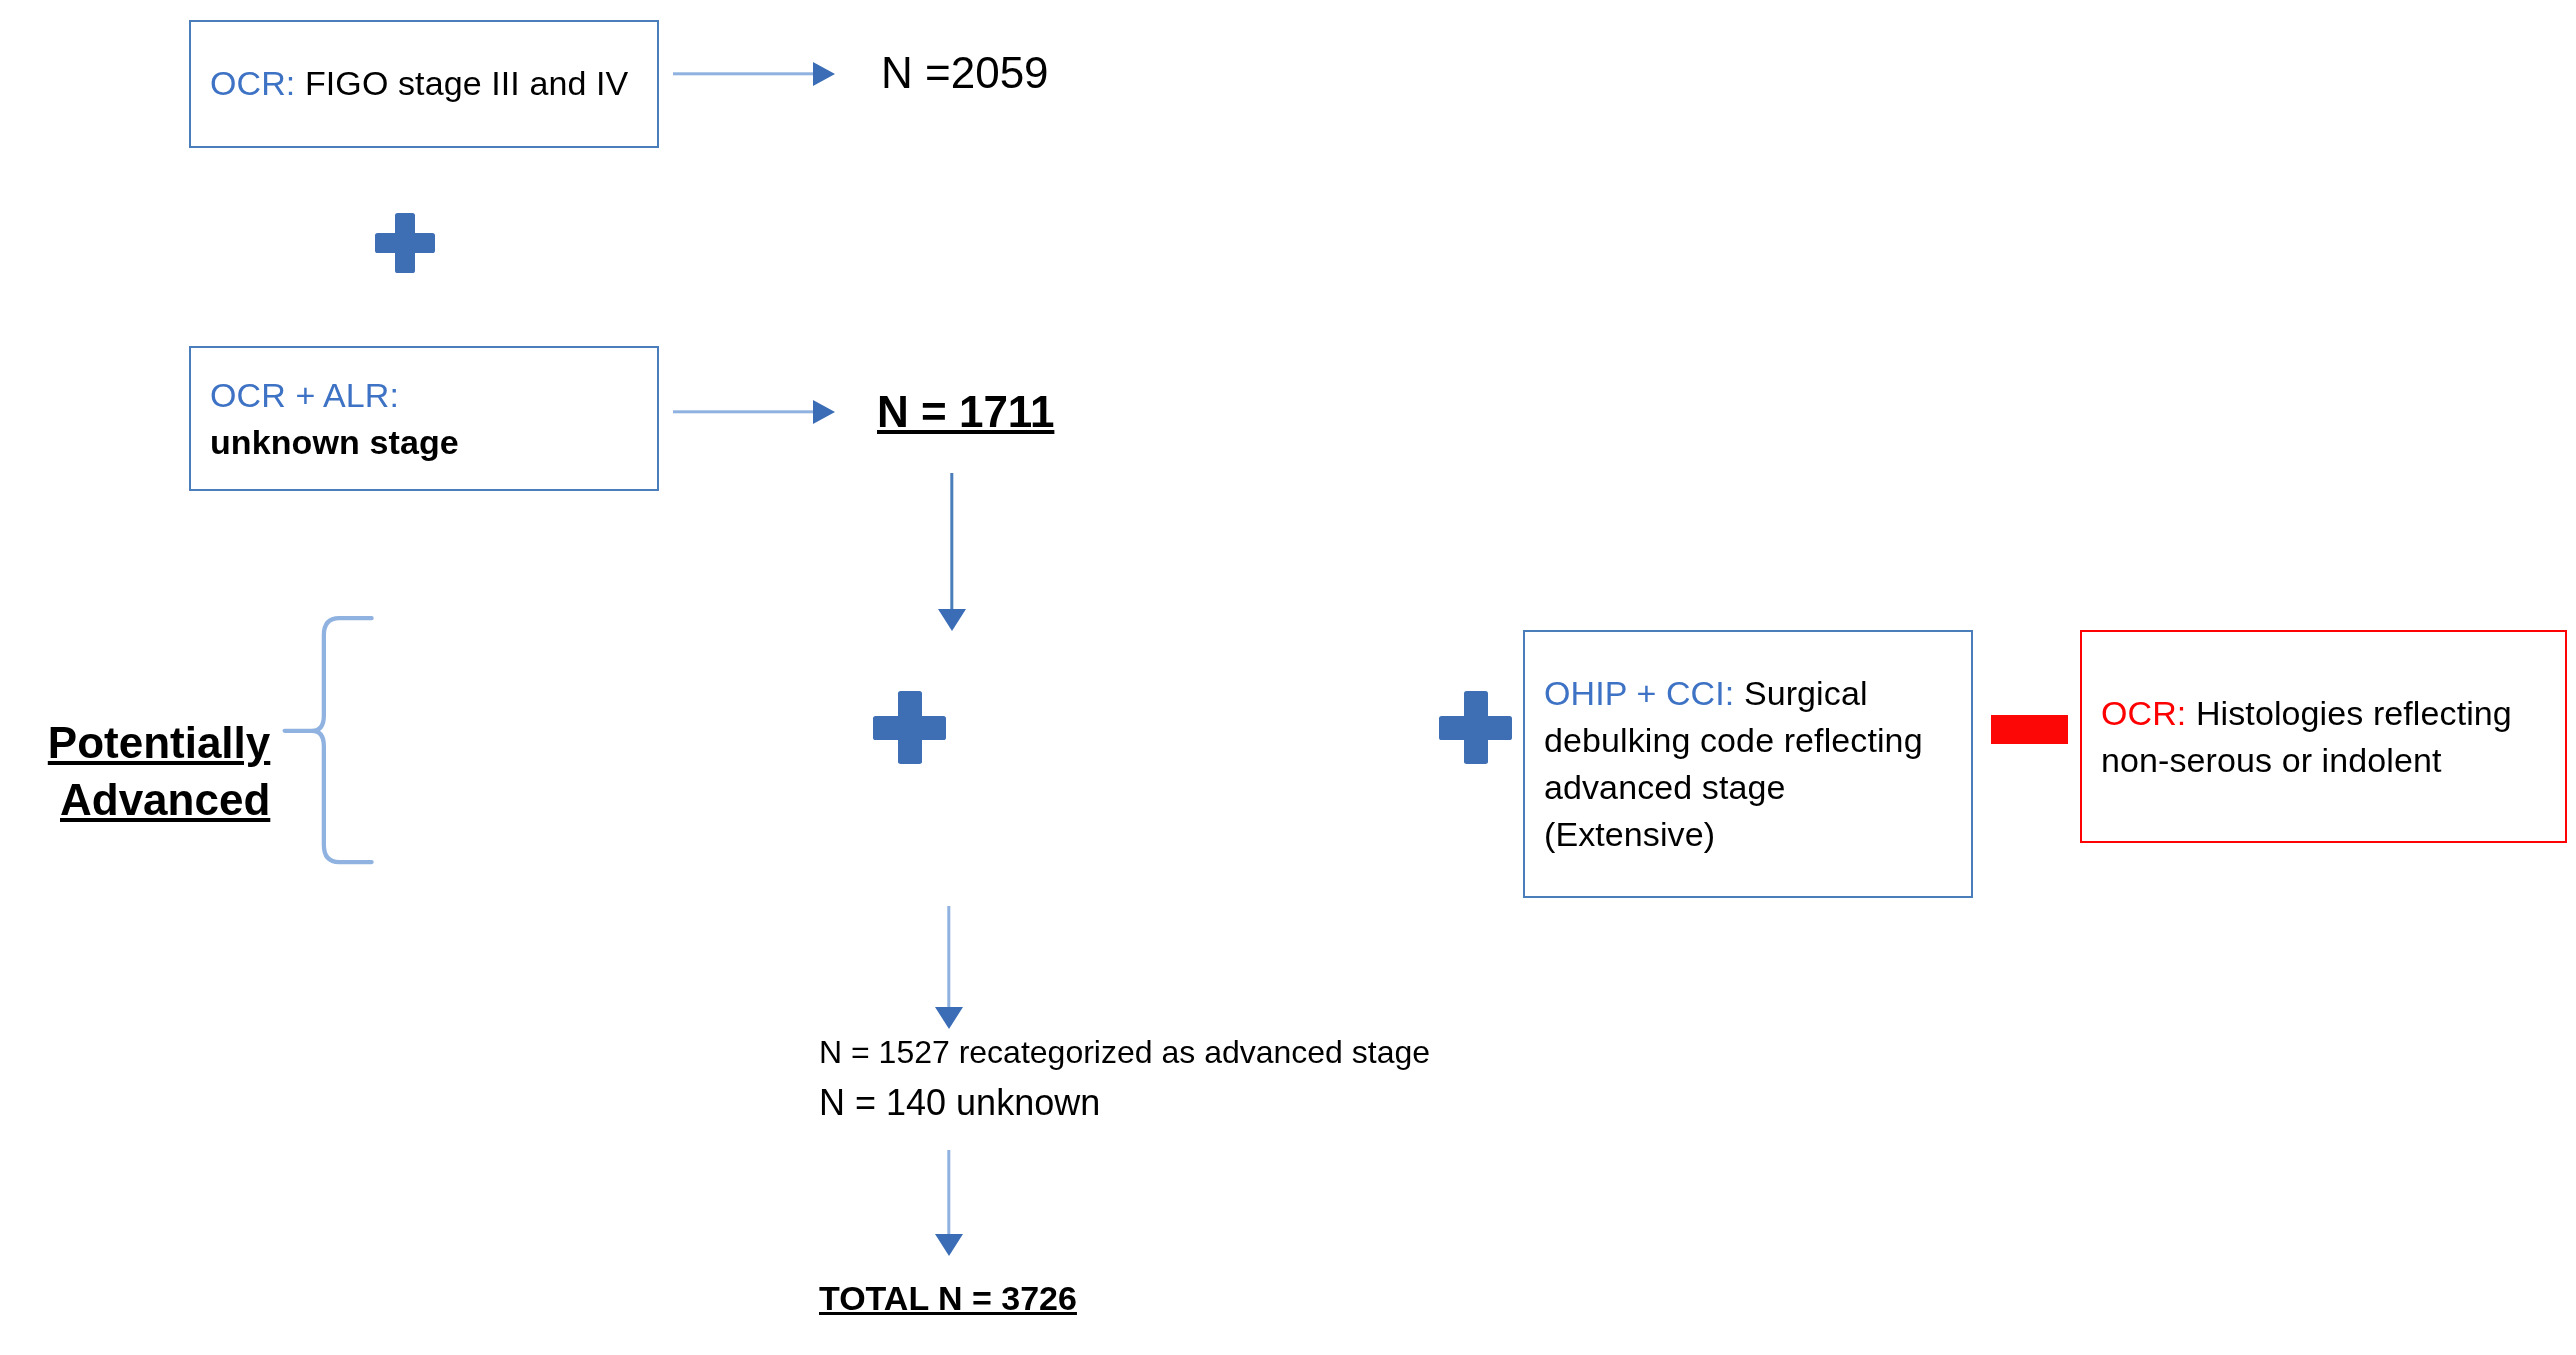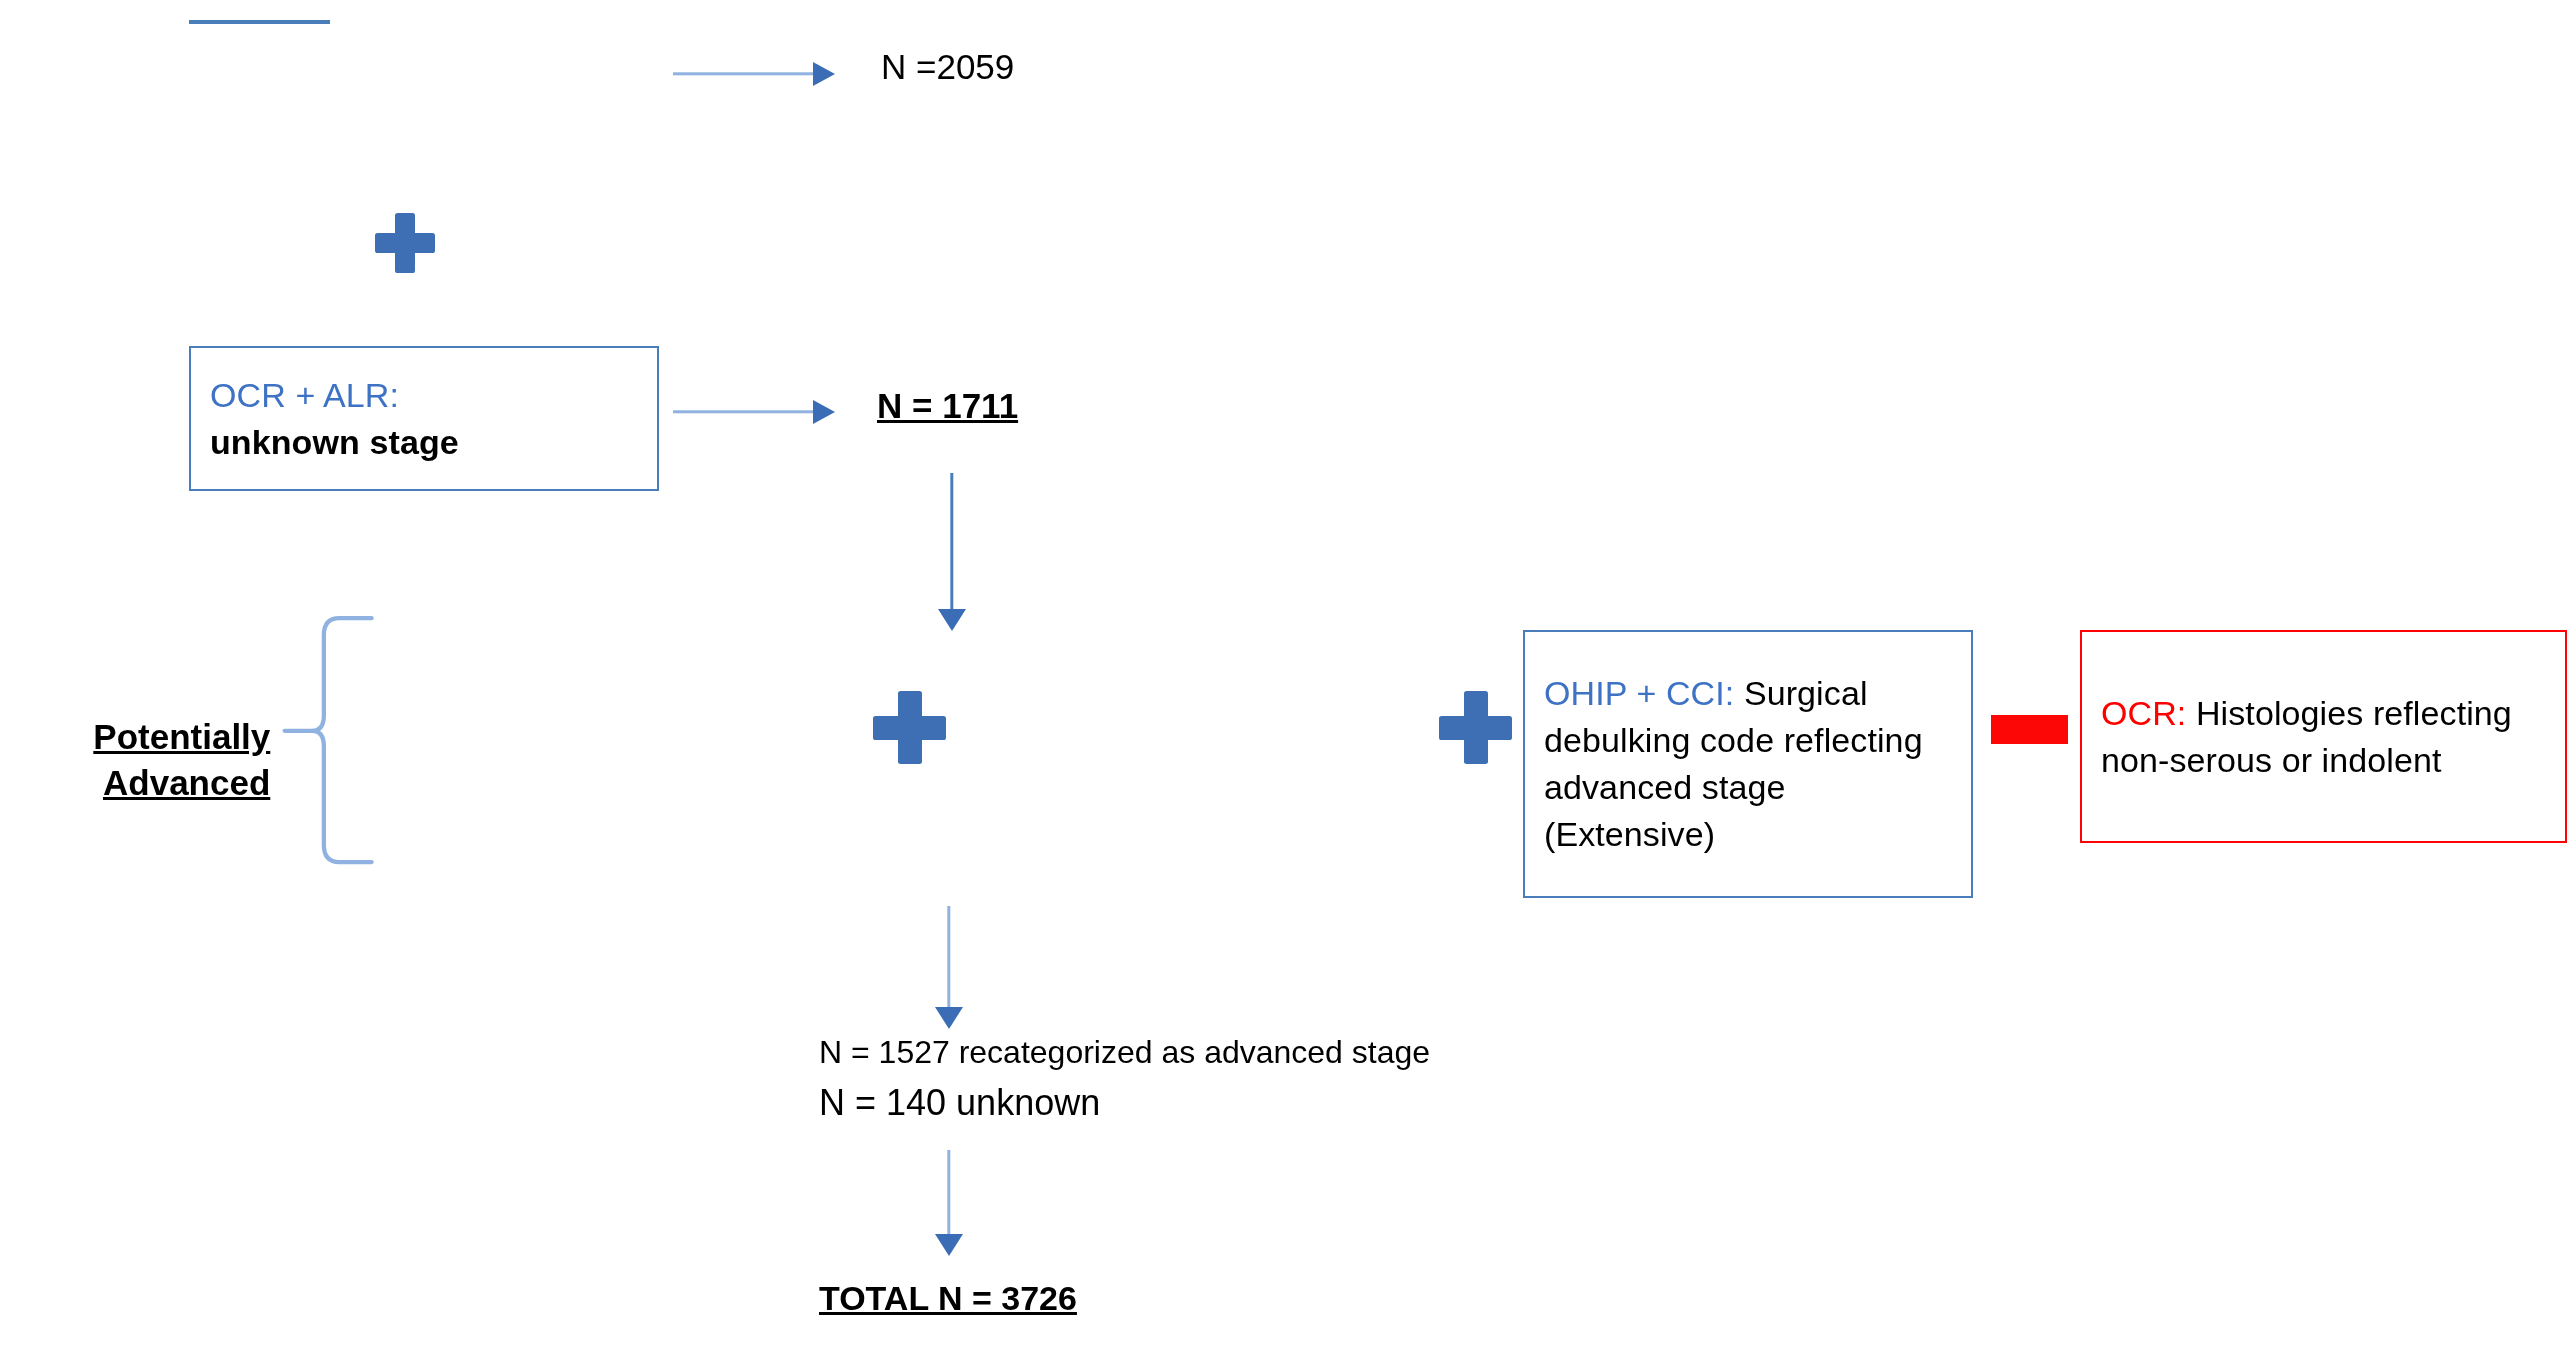--- a/index.html
+++ b/index.html
@@ -14,21 +14,21 @@
             font-weight:400;letter-spacing:0.1px;}
   .tag{color:#3d72c4;}
   .tag.red{color:#fe0000;}
   .b{font-weight:700;}
 
   .plus{position:absolute;}
   .plus .v,.plus .h{position:absolute;background:#3e6fb5;}
 
   .minus{position:absolute;background:#fc0606;}
 
-  .label{position:absolute;color:#000;font-size:35px;line-height:1.3;}
+  .label{position:absolute;color:#000;font-size:44px;line-height:1.3;}
   .label.bold{font-weight:700;text-decoration:underline;}
 
   
   .harrow{position:absolute;}
   .harrow .shaft{position:absolute;left:0;top:50%;transform:translateY(-50%);
                  height:3.4px;background:#8fb2e0;}
   .harrow .head{position:absolute;top:50%;transform:translateY(-50%);
                 width:0;height:0;border-top:12px solid transparent;
                 border-bottom:12px solid transparent;border-left:22px solid #3a6db5;}
 
@@ -42,20 +42,25 @@
 
   .brace{position:absolute;}
 </style>
 </head>
 <body>
 
 <div id="stage">
 
   <div class="box" style="left:189px;top:19.6px;width:141px;height:0;"></div>
 
+  <div class="box" style="left:189px;top:19.6px;width:470px;height:128px;">
+    <div class="txt">
+      <span class="tag">OCR:</span><span> FIGO stage III and IV</span>
+    </div>
+  </div>
 
   <div class="harrow" style="left:673px;top:61px;width:162px;height:25.5px;">
     <div class="shaft" style="width:143px;"></div>
     <div class="head" style="left:140px;"></div>
   </div>
 
   <div class="label" style="left:881px;top:44px;">N =2059</div>
 
   <div class="plus" style="left:375px;top:213px;width:60px;height:60px;">
     <div class="v" style="left:19.6px;top:0;width:20.4px;height:60px;border-radius:2.6px;"></div>

